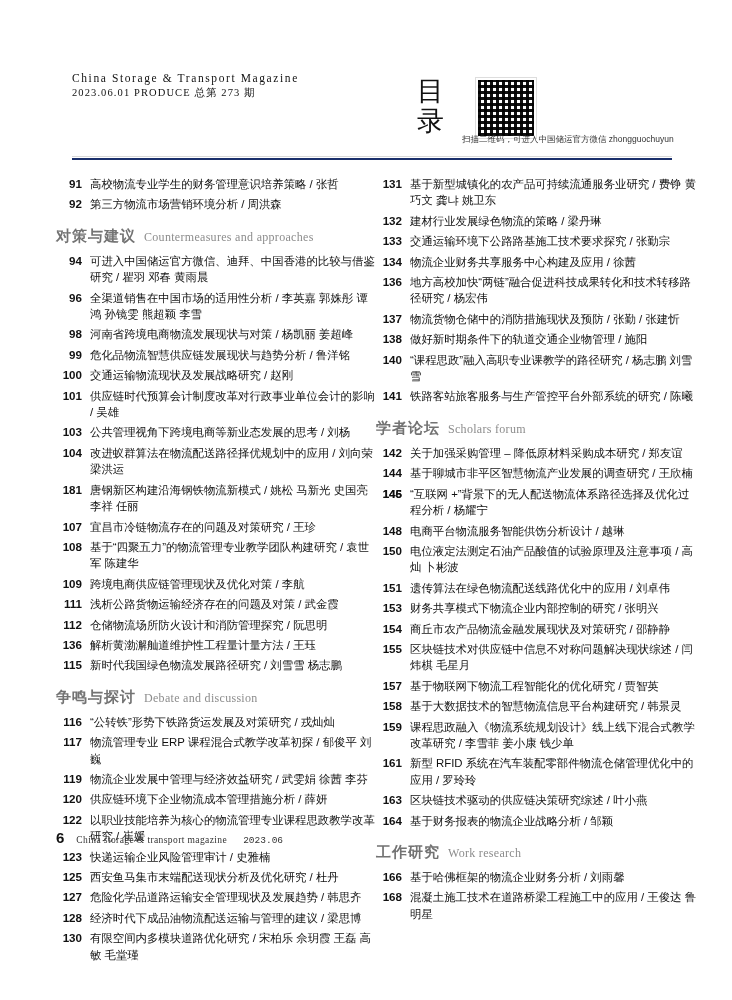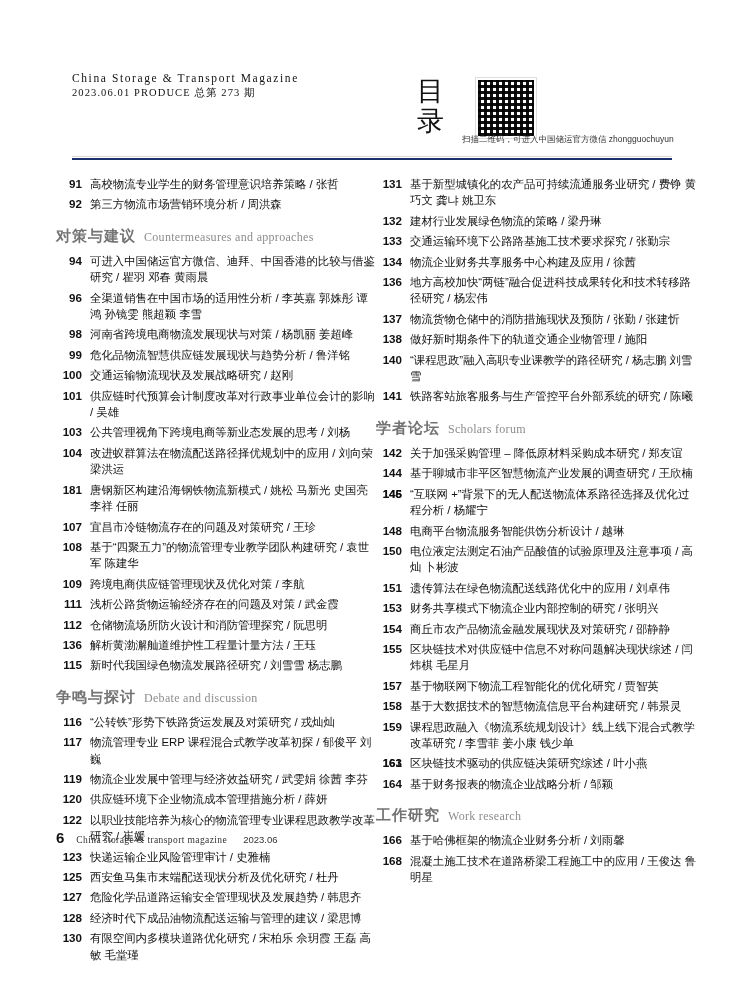--- a/index.html
+++ b/index.html
@@ -131,21 +131,21 @@
     font-size:15px;font-weight:bold;color:#111;
     font-family:"Liberation Sans",sans-serif;
   }
   .footer .ft{
     font-size:9.5px;color:#333;margin-left:12px;
     font-family:"Liberation Serif","DejaVu Serif",serif;
     letter-spacing:0.4px;
   }
   .footer .fd{
     font-size:9.5px;color:#333;margin-left:16px;
-    font-family:Liberation Sans, sans-serif;
+    font-family:Liberation Mono, monospace;
     text-align:center;
   }
 </style>
 </head>
 <body>
 
 <div class="page">
 
   <div class="masthead">
     <div class="mast-left">
@@ -363,20 +363,21 @@
       <div class="entry">
         <span class="num">158</span>
         <span class="txt">基于大数据技术的智慧物流信息平台构建研究 / 韩景灵</span>
       </div>
       <div class="entry">
         <span class="num">159</span>
         <span class="txt">课程思政融入《物流系统规划设计》线上线下混合式教学改革研究 / 李雪菲 姜小康 钱少单</span>
       </div>
       <div class="entry">
         <span class="num">161</span>
+        <span class="txt">新型 RFID 系统在汽车装配零部件物流仓储管理优化中的应用 / 罗玲玲</span>
       </div>
       <div class="entry">
         <span class="num">163</span>
         <span class="txt">区块链技术驱动的供应链决策研究综述 / 叶小燕</span>
       </div>
       <div class="entry">
         <span class="num">164</span>
         <span class="txt">基于财务报表的物流企业战略分析 / 邹颖</span>
       </div>
       <div class="sec"><span class="cn">工作研究</span><span class="en">Work research</span></div>

